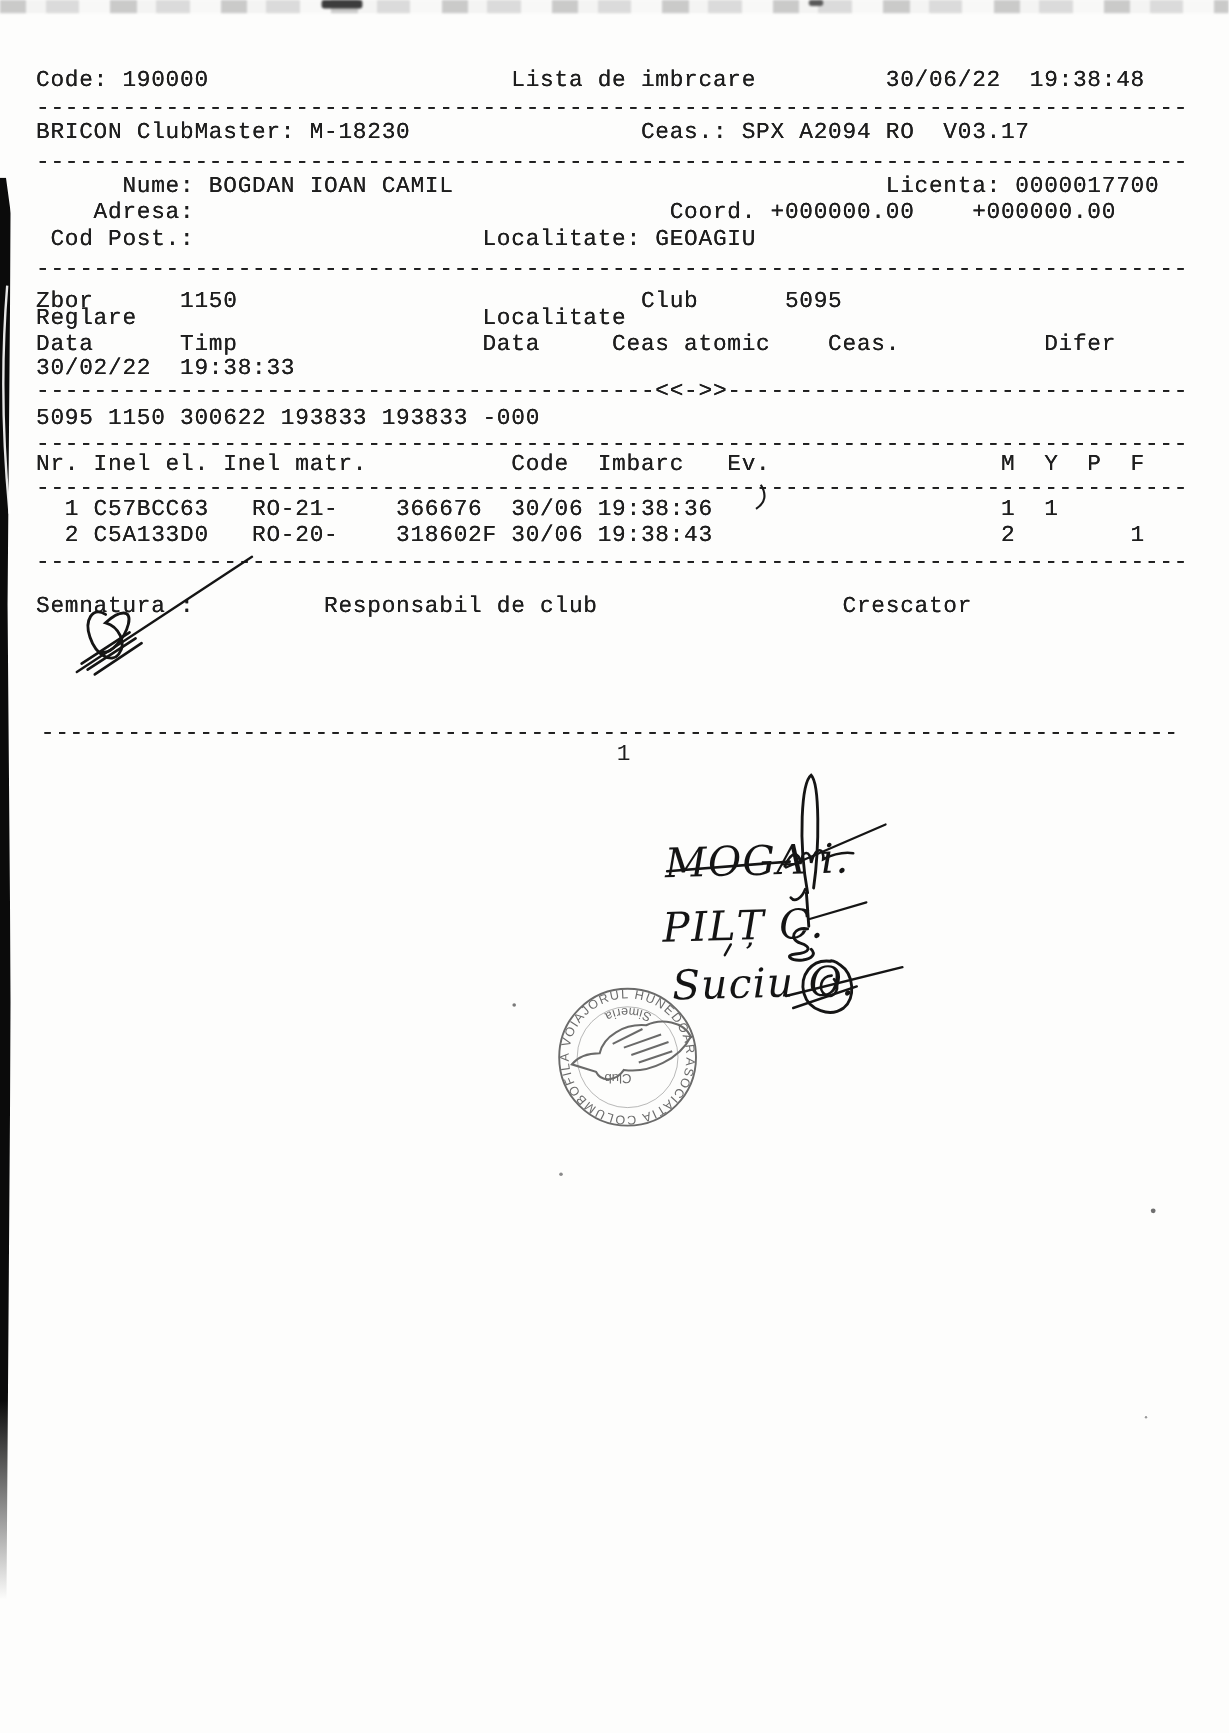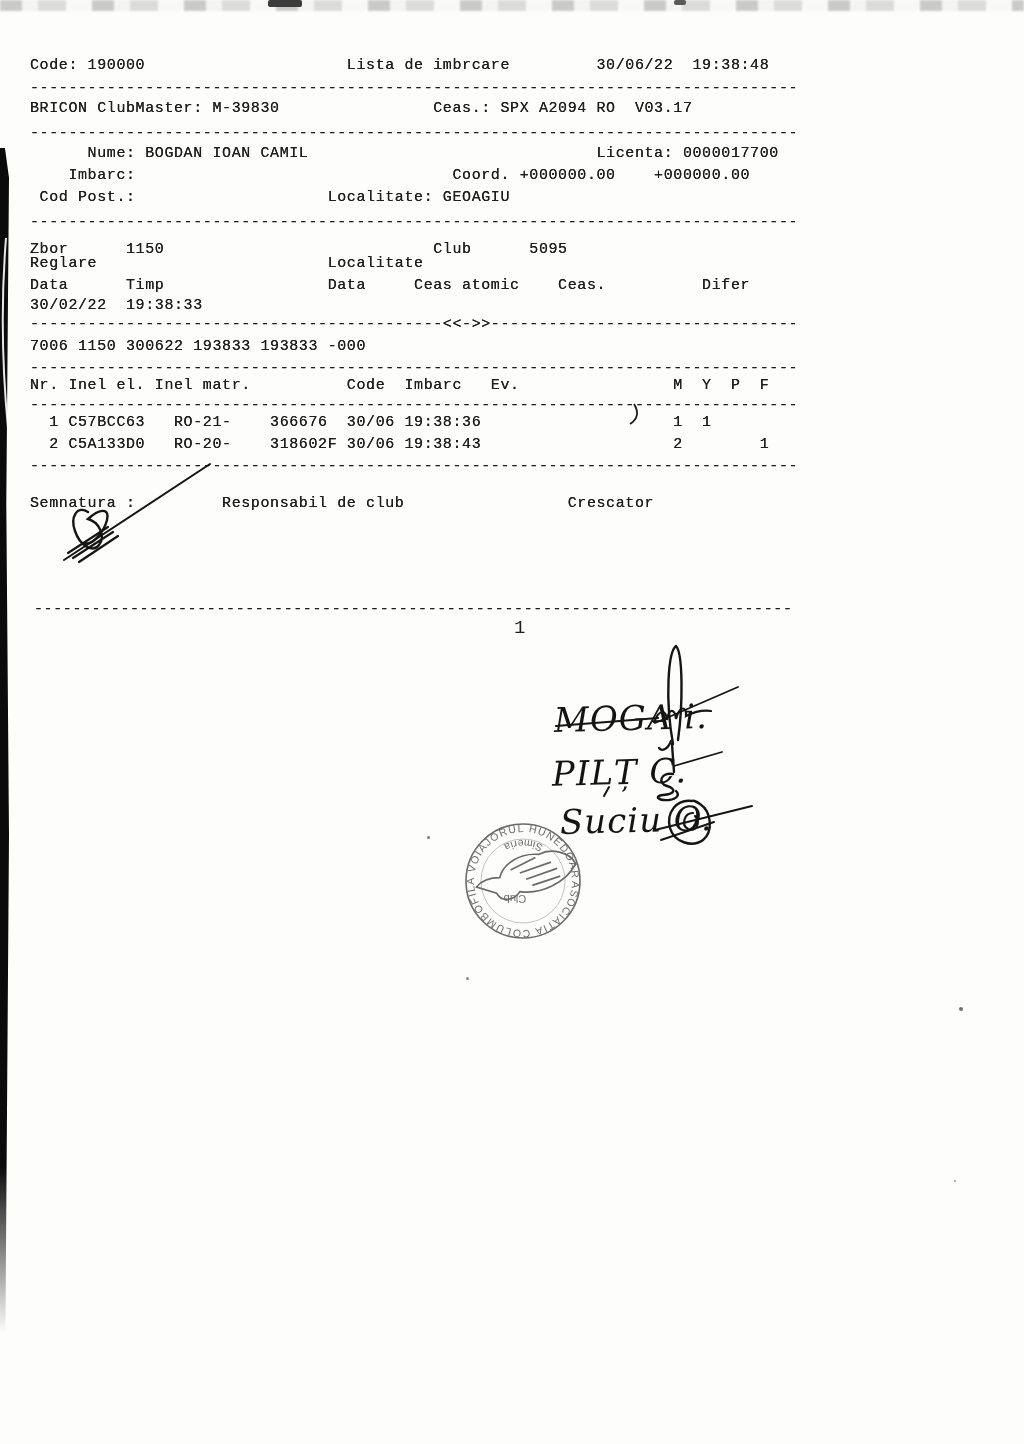--- a/index.html
+++ b/index.html
@@ -8,21 +8,21 @@
     background:#fdfdfc;
     position:relative;
     overflow:hidden;
     font-family:"Liberation Mono","DejaVu Sans Mono",monospace;
   }
   
   .ln{
     position:absolute;
     left:30px;
     white-space:pre;
-    font-size:15px;
+    font-size:19px;
     line-height:1;
     letter-spacing:0.6px;
     color:#1e1e1e;
     text-shadow:0 0 .4px #1e1e1e;
   }
   
   .top-band{
     position:absolute;top:0;left:0;width:1024px;height:11px;
     background:repeating-linear-gradient(90deg,
       rgba(120,120,120,.38) 0 22px, rgba(205,205,205,.18) 22px 38px,
@@ -67,32 +67,32 @@
 <div class="top-mark2"></div>
 <div class="left-strip"></div>
 <div class="speck s1"></div>
 <div class="speck s2"></div>
 <div class="speck s3"></div>
 <div class="speck s4"></div>
 
 <div>
   <div class="ln" style="top:58px">Code: 190000                     Lista de imbrcare         30/06/22  19:38:48</div>
   <div class="ln" style="top:81px">--------------------------------------------------------------------------------</div>
-  <div class="ln" style="top:101px">BRICON ClubMaster: M-39830                Ceas.: SPX A2094 RO  V03.17</div>
+  <div class="ln" style="top:101px">BRICON ClubMaster: M-18230                Ceas.: SPX A2094 RO  V03.17</div>
   <div class="ln" style="top:126px">--------------------------------------------------------------------------------</div>
   <div class="ln" style="top:146px">      Nume: BOGDAN IOAN CAMIL                              Licenta: 0000017700</div>
-  <div class="ln" style="top:168px">    Imbarc:                                 Coord. +000000.00    +000000.00</div>
+  <div class="ln" style="top:168px">    Adresa:                                 Coord. +000000.00    +000000.00</div>
   <div class="ln" style="top:190px"> Cod Post.:                    Localitate: GEOAGIU</div>
   <div class="ln" style="top:215px">--------------------------------------------------------------------------------</div>
   <div class="ln" style="top:242px">Zbor      1150                            Club      5095</div>
   <div class="ln" style="top:256px">Reglare                        Localitate</div>
   <div class="ln" style="top:278px">Data      Timp                 Data     Ceas atomic    Ceas.          Difer</div>
   <div class="ln" style="top:298px">30/02/22  19:38:33</div>
   <div class="ln" style="top:317px">-------------------------------------------&lt;&lt;-&gt;&gt;--------------------------------</div>
-  <div class="ln" style="top:339px">7006 1150 300622 193833 193833 -000</div>
+  <div class="ln" style="top:339px">5095 1150 300622 193833 193833 -000</div>
   <div class="ln" style="top:361px">--------------------------------------------------------------------------------</div>
   <div class="ln" style="top:378px">Nr. Inel el. Inel matr.          Code  Imbarc   Ev.                M  Y  P  F</div>
   <div class="ln" style="top:398px">--------------------------------------------------------------------------------</div>
   <div class="ln" style="top:415px">  1 C57BCC63   RO-21-    366676  30/06 19:38:36                    1  1</div>
   <div class="ln" style="top:437px">  2 C5A133D0   RO-20-    318602F 30/06 19:38:43                    2        1</div>
   <div class="ln" style="top:459px">--------------------------------------------------------------------------------</div>
   <div class="ln" style="top:496px">Semnatura :         Responsabil de club                 Crescator</div>
   <div class="ln" style="top:602px;left:34px">-------------------------------------------------------------------------------</div>
 </div>
 

